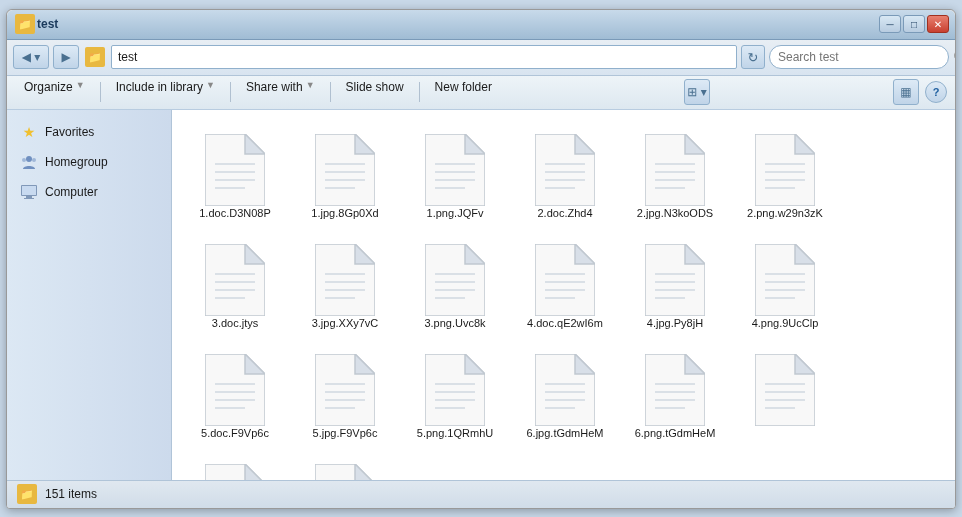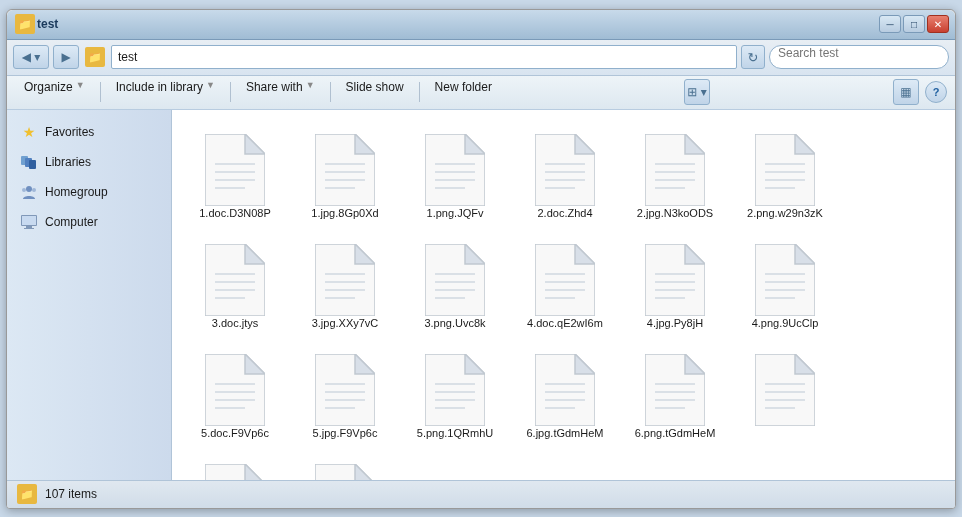--- a/index.html
+++ b/index.html
@@ -101,28 +101,28 @@
       background: linear-gradient(to bottom, #ddeaf6, #c0d4e8);
       border: 1px solid #90b0cc;
       border-radius: 3px;
       display: flex; align-items: center; justify-content: center;
       font-size: 13px;
       cursor: pointer;
       color: #4a7090;
     }
     .search-box {
       display: flex;
+      align-items: center;
       height: 24px;
       border: 1px solid #90b0cc;
       border-radius: 12px;
       background: white;
       padding: 0 8px;
       width: 180px;
       gap: 20px;
-      flex-direction: column;
     }
     .search-box input {
       border: none; outline: none; font-size: 12px; flex: 1; color: #888;
       background: transparent;
     }
     .search-icon-btn { color: #4a7090; font-size: 13px; cursor: pointer; }
 
     
     .toolbar {
       background: linear-gradient(to bottom, #eef4f8, #dde8f0);
@@ -333,30 +333,20 @@
   <div class="main-area">
 
     <div class="sidebar">
       <div class="sidebar-item">
         <div class="sidebar-item-icon" style="color:#f0c030;">★</div>
         <span>Favorites</span>
       </div>
       <div class="sidebar-item">
         <div class="sidebar-item-icon">
           <svg width="18" height="18" viewBox="0 0 18 18">
-              <rect x="1" y="3" width="7" height="9" rx="1" fill="#70a0d0"></rect>
-              <rect x="5" y="5" width="7" height="9" rx="1" fill="#5080c0"></rect>
-              <rect x="9" y="7" width="7" height="9" rx="1" fill="#3060a0"></rect>
-            </svg>
-        </div>
-        <span>Libraries</span>
-      </div>
-      <div class="sidebar-item">
-        <div class="sidebar-item-icon">
-          <svg width="18" height="18" viewBox="0 0 18 18">
               <circle cx="9" cy="6" r="3" fill="#7090c0"></circle>
               <path d="M3 16 c0-4 12-4 12 0z" fill="#7090c0"></path>
               <circle cx="4" cy="7" r="2" fill="#a0b8d8"></circle>
               <circle cx="14" cy="7" r="2" fill="#a0b8d8"></circle>
             </svg>
         </div>
         <span>Homegroup</span>
       </div>
       <div class="sidebar-item">
         <div class="sidebar-item-icon">
@@ -627,15 +617,15 @@
       <line x1="10" y1="46" x2="50" y2="46" stroke="#d0d8e0" stroke-width="1.5"></line>
       <line x1="10" y1="54" x2="40" y2="54" stroke="#d0d8e0" stroke-width="1.5"></line>
     </svg>
   </div>
         </div>
       </div>
   </div>
 
   <div class="status-bar">
     <div class="status-folder-icon">📁</div>
-    <span class="status-text">107 items</span>
+    <span class="status-text">151 items</span>
   </div>
 </div>
 
 </body></html>

